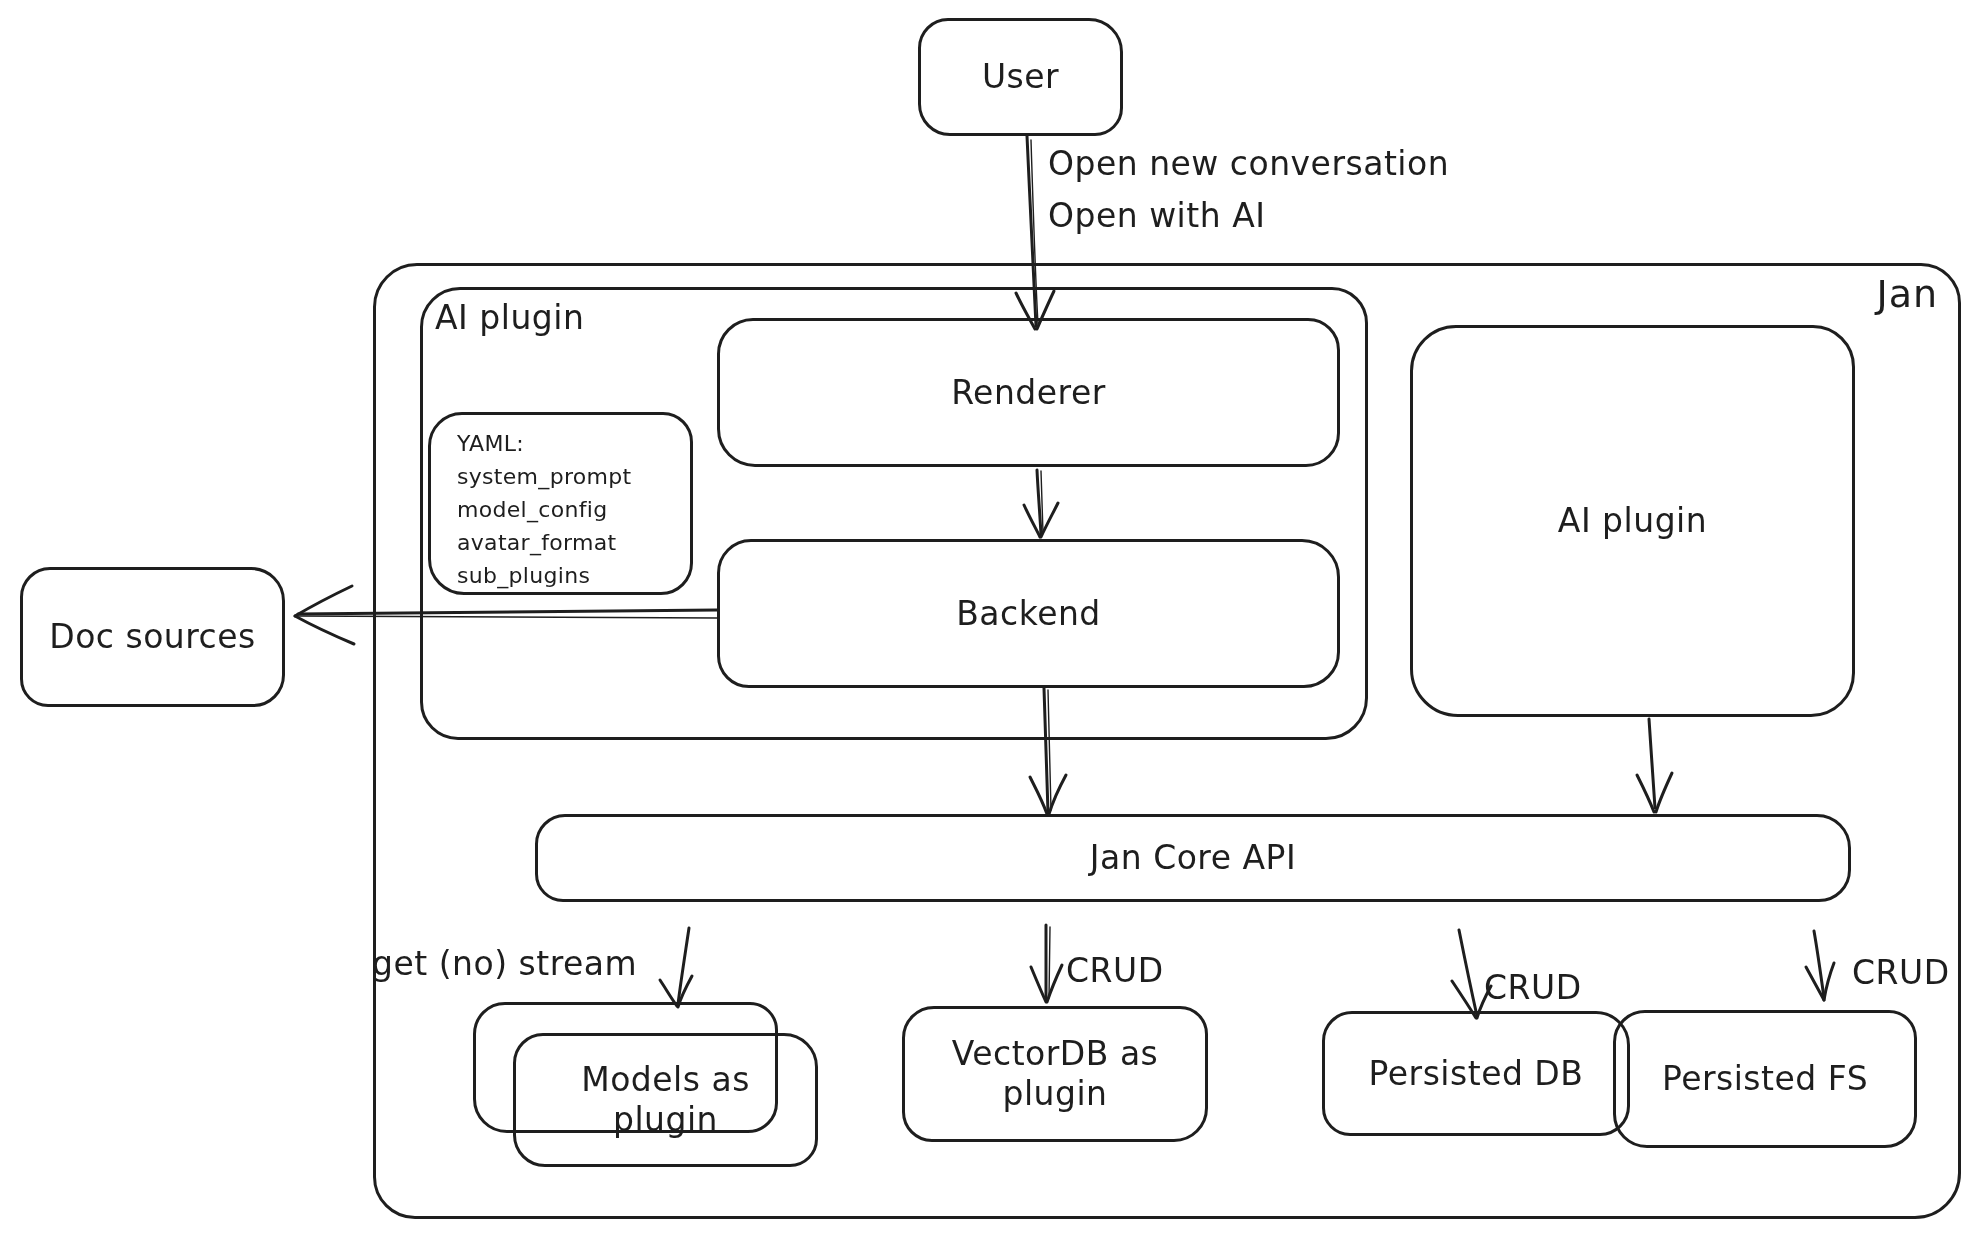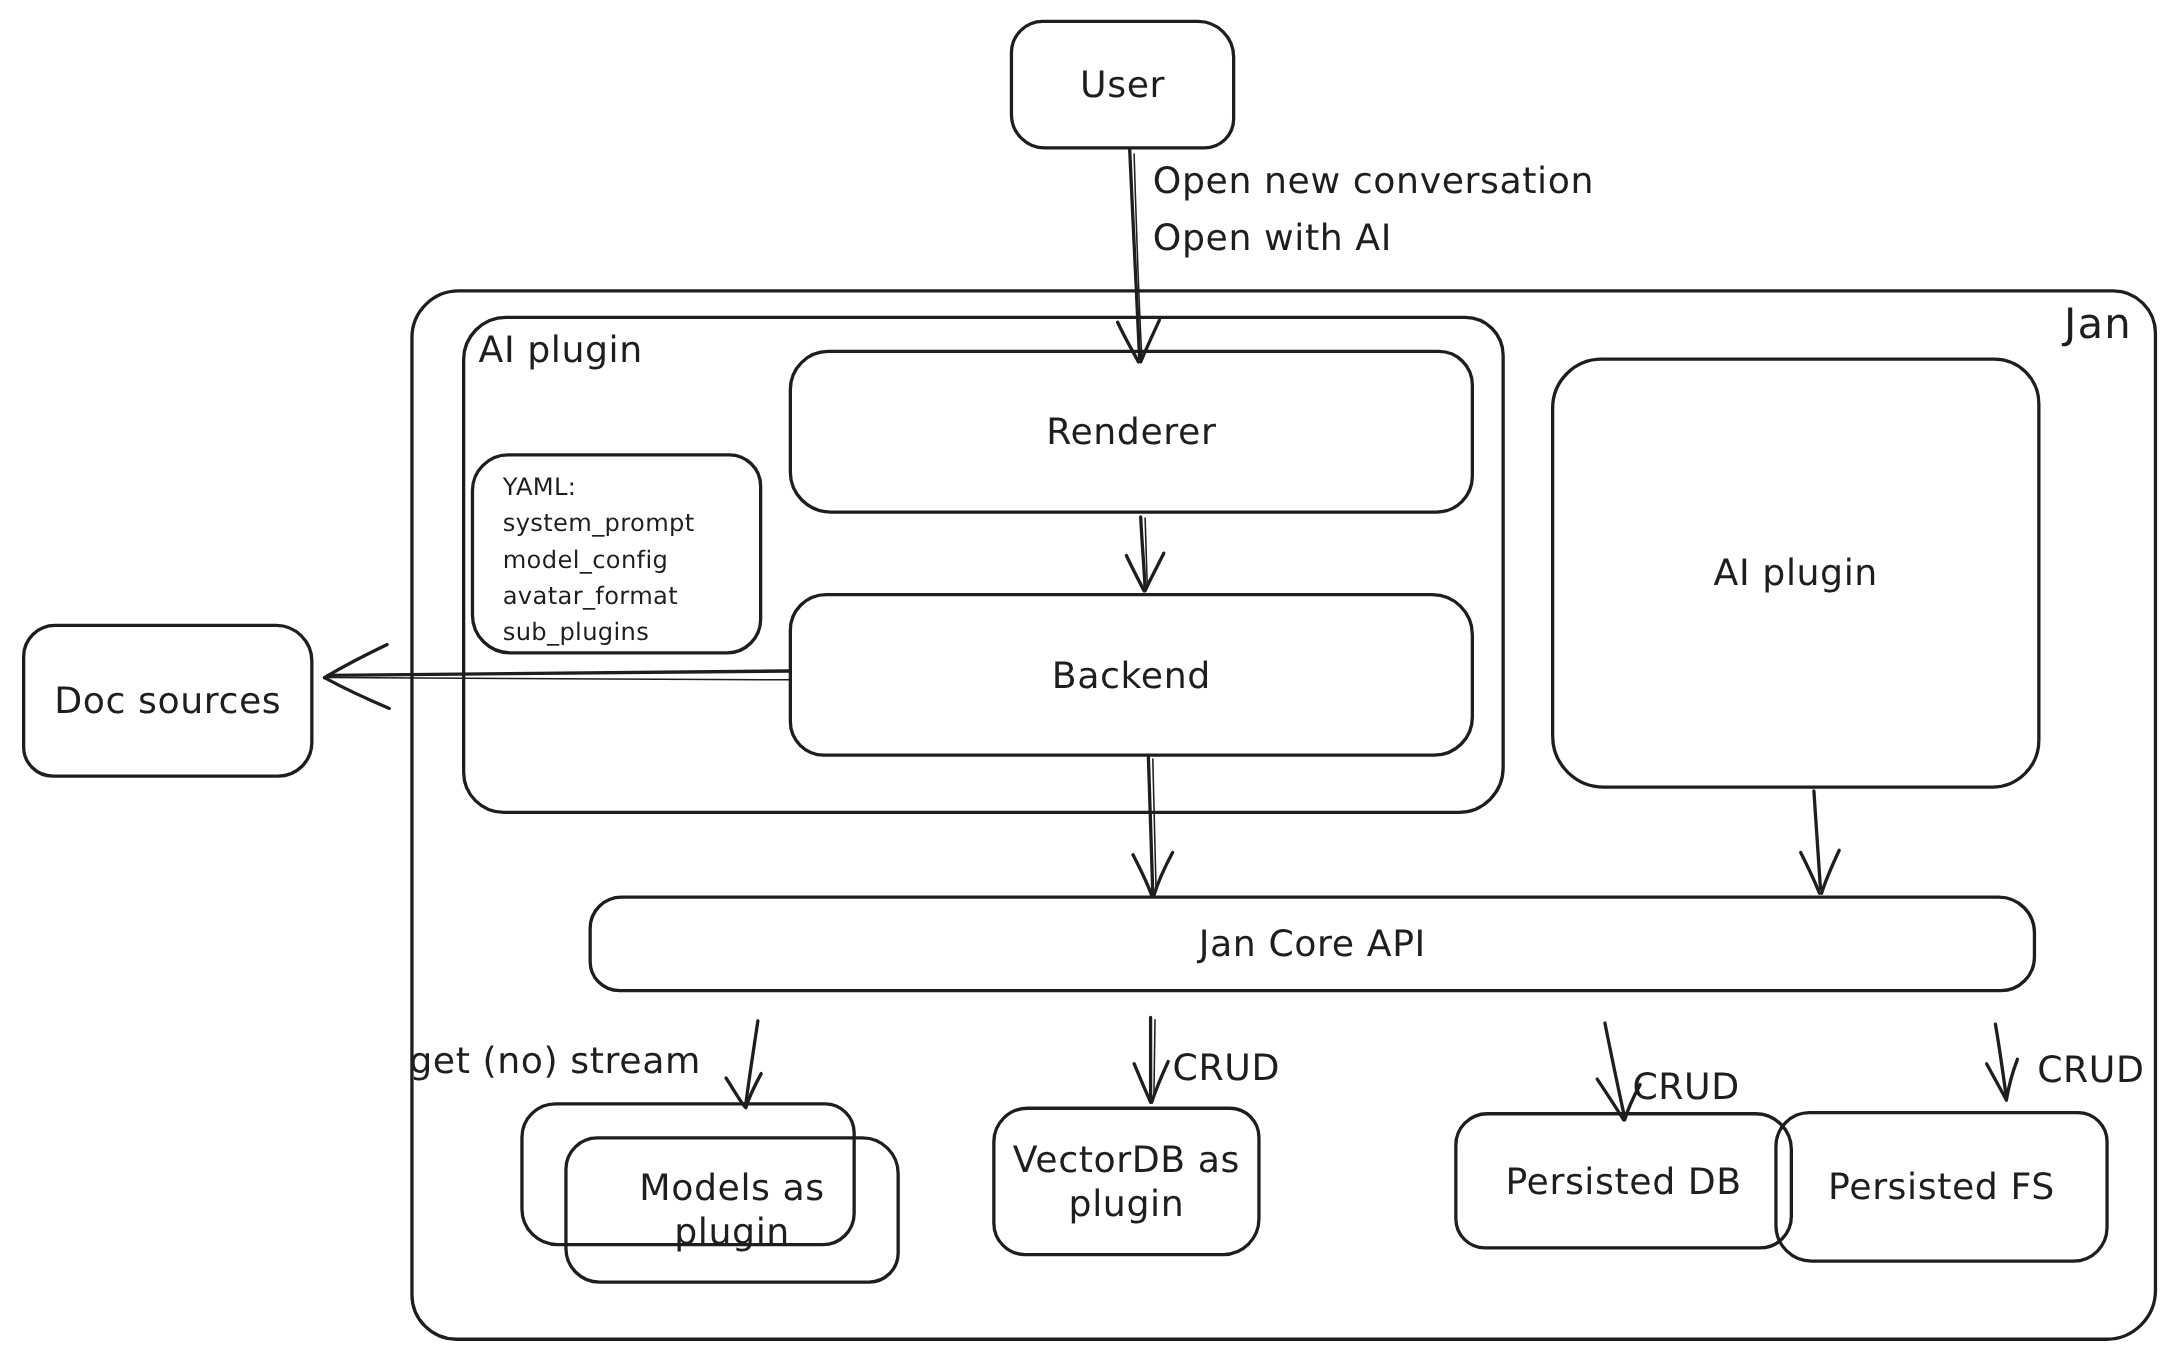--- a/index.html
+++ b/index.html
@@ -25,21 +25,21 @@
   .n-jan      {left:373px;top:263px;width:1588px;height:956px;border-radius:44px 40px 46px 42px;align-items:flex-start;justify-content:flex-end;}
   .n-ai-left  {left:420px;top:287px;width:948px;height:453px;border-radius:40px 36px 42px 38px;align-items:flex-start;justify-content:flex-start;}
   .n-renderer {left:717px;top:318px;width:623px;height:149px;border-radius:36px 32px 34px 38px;}
   .n-yaml     {left:428px;top:412px;width:265px;height:183px;border-radius:34px 30px 32px 36px;align-items:flex-start;justify-content:flex-start;}
   .n-backend  {left:717px;top:539px;width:623px;height:149px;border-radius:34px 38px 36px 32px;}
   .n-ai-right {left:1410px;top:325px;width:445px;height:392px;border-radius:46px 42px 44px 48px;}
   .n-doc      {left:20px;top:548px;width:265px;height:140px;border-radius:30px 34px 32px 28px;margin-top:19px;}
   .n-bar      {left:535px;top:814px;width:1316px;height:88px;border-radius:30px 34px 32px 28px;}
   .n-models-a {left:473px;top:1002px;width:305px;height:131px;border-radius:32px 28px 30px 34px;}
   .n-models-b {left:513px;top:1033px;width:305px;height:134px;border-radius:30px 34px 28px 32px;}
-  .n-vectordb {left:902px;top:1006px;width:244px;height:136px;border-radius:32px 28px 34px 30px;}
+  .n-vectordb {left:902px;top:1006px;width:306px;height:136px;border-radius:32px 28px 34px 30px;}
   .n-pdb      {left:1322px;top:1011px;width:308px;height:125px;border-radius:30px 34px 30px 28px;}
   .n-pfs      {left:1613px;top:1010px;width:304px;height:138px;border-radius:32px 28px 32px 34px;}
 
   .jan-label{position:absolute;top:6px;right:20px;font-size:38px;letter-spacing:1px;}
   .ai-left-label{position:absolute;top:8px;left:12px;font-size:33px;letter-spacing:.5px;}
   .ai-right-label{font-size:33px;}
 
   .yaml-text{padding:12px 0 0 26px;text-align:left;font-size:22px;line-height:33px;letter-spacing:.3px;}
 
   .wrap-180{max-width:185px;}

